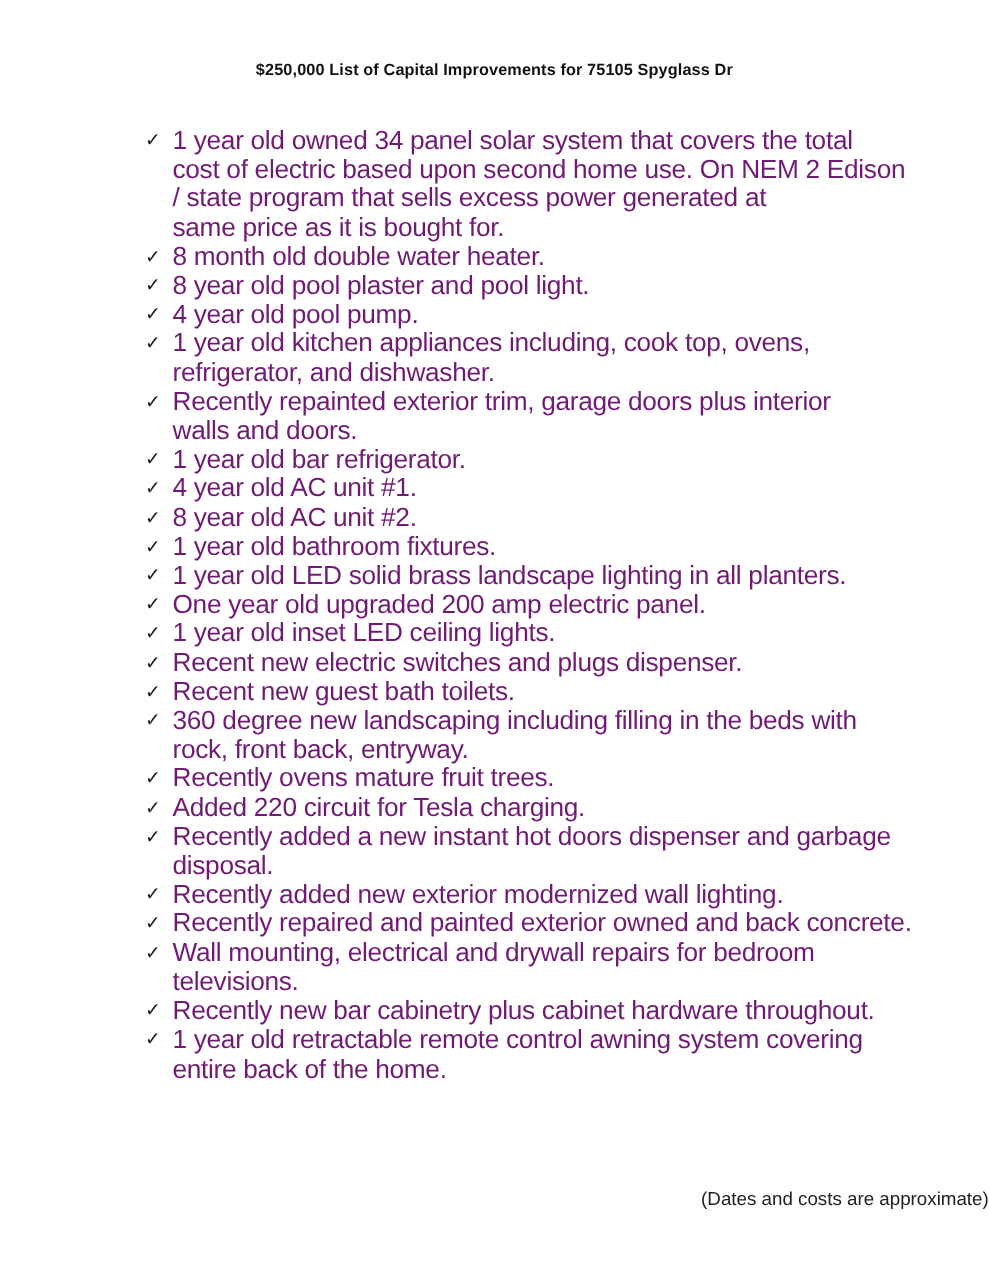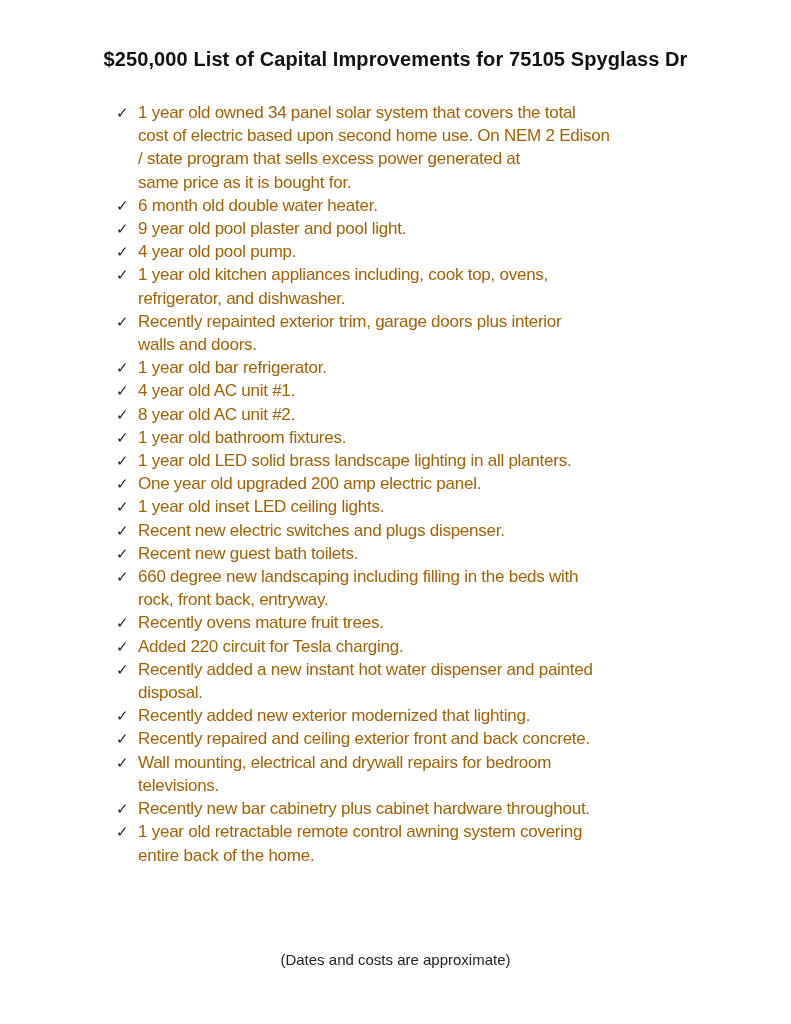--- a/index.html
+++ b/index.html
@@ -15,21 +15,21 @@
     font-family: "Liberation Sans", sans-serif;
     color: #1e1e1e;
     overflow: hidden;
   }
   .doc-title {
     position: absolute;
     top: 48px;
     left: 0;
     right: 0;
     text-align: center;
-    font-size: 20px;
+    font-size: 13px;
     font-weight: bold;
     color: #111111;
     letter-spacing: 0.1px;
   }
   .improvements-list {
     position: absolute;
     top: 101px;
     left: 116px;
     right: 50px;
     margin: 0;
@@ -44,32 +44,32 @@
   }
   .check {
     flex: 0 0 22px;
     width: 22px;
     font-size: 15px;
     line-height: 23.2px;
     color: #1e1e1e;
   }
   .item-text {
     flex: 1;
-    font-size: 17px;
+    font-size: 21px;
     line-height: 23.2px;
     letter-spacing: -0.25px;
     white-space: pre-line;
-    color: #a16207;
+    color: #701a75;
   }
   .doc-footer {
     position: absolute;
     top: 951px;
     left: 0;
     right: 0;
-    text-align: center;
+    text-align: right;
     font-size: 15px;
     color: #222222;
     letter-spacing: 0;
   }
 </style>
 </head>
 <body>
 
 <div class="page">
   <div class="doc-title">$250,000 List of Capital Improvements for 75105 Spyglass Dr</div>
@@ -77,25 +77,25 @@
   <ul class="improvements-list">
       <li class="item">
         <span class="check">✓</span>
         <span class="item-text">1 year old owned 34 panel solar system that covers the total
 cost of electric based upon second home use. On NEM 2 Edison
 / state program that sells excess power generated at
 same price as it is bought for.</span>
       </li>
       <li class="item">
         <span class="check">✓</span>
-        <span class="item-text">6 month old double water heater.</span>
+        <span class="item-text">8 month old double water heater.</span>
       </li>
       <li class="item">
         <span class="check">✓</span>
-        <span class="item-text">9 year old pool plaster and pool light.</span>
+        <span class="item-text">8 year old pool plaster and pool light.</span>
       </li>
       <li class="item">
         <span class="check">✓</span>
         <span class="item-text">4 year old pool pump.</span>
       </li>
       <li class="item">
         <span class="check">✓</span>
         <span class="item-text">1 year old kitchen appliances including, cook top, ovens,
 refrigerator, and dishwasher.</span>
       </li>
@@ -135,43 +135,43 @@
       <li class="item">
         <span class="check">✓</span>
         <span class="item-text">Recent new electric switches and plugs dispenser.</span>
       </li>
       <li class="item">
         <span class="check">✓</span>
         <span class="item-text">Recent new guest bath toilets.</span>
       </li>
       <li class="item">
         <span class="check">✓</span>
-        <span class="item-text">660 degree new landscaping including filling in the beds with
+        <span class="item-text">360 degree new landscaping including filling in the beds with
 rock, front back, entryway.</span>
       </li>
       <li class="item">
         <span class="check">✓</span>
         <span class="item-text">Recently ovens mature fruit trees.</span>
       </li>
       <li class="item">
         <span class="check">✓</span>
         <span class="item-text">Added 220 circuit for Tesla charging.</span>
       </li>
       <li class="item">
         <span class="check">✓</span>
-        <span class="item-text">Recently added a new instant hot water dispenser and painted
+        <span class="item-text">Recently added a new instant hot doors dispenser and garbage
 disposal.</span>
       </li>
       <li class="item">
         <span class="check">✓</span>
-        <span class="item-text">Recently added new exterior modernized that lighting.</span>
+        <span class="item-text">Recently added new exterior modernized wall lighting.</span>
       </li>
       <li class="item">
         <span class="check">✓</span>
-        <span class="item-text">Recently repaired and ceiling exterior front and back concrete.</span>
+        <span class="item-text">Recently repaired and painted exterior owned and back concrete.</span>
       </li>
       <li class="item">
         <span class="check">✓</span>
         <span class="item-text">Wall mounting, electrical and drywall repairs for bedroom
 televisions.</span>
       </li>
       <li class="item">
         <span class="check">✓</span>
         <span class="item-text">Recently new bar cabinetry plus cabinet hardware throughout.</span>
       </li>

